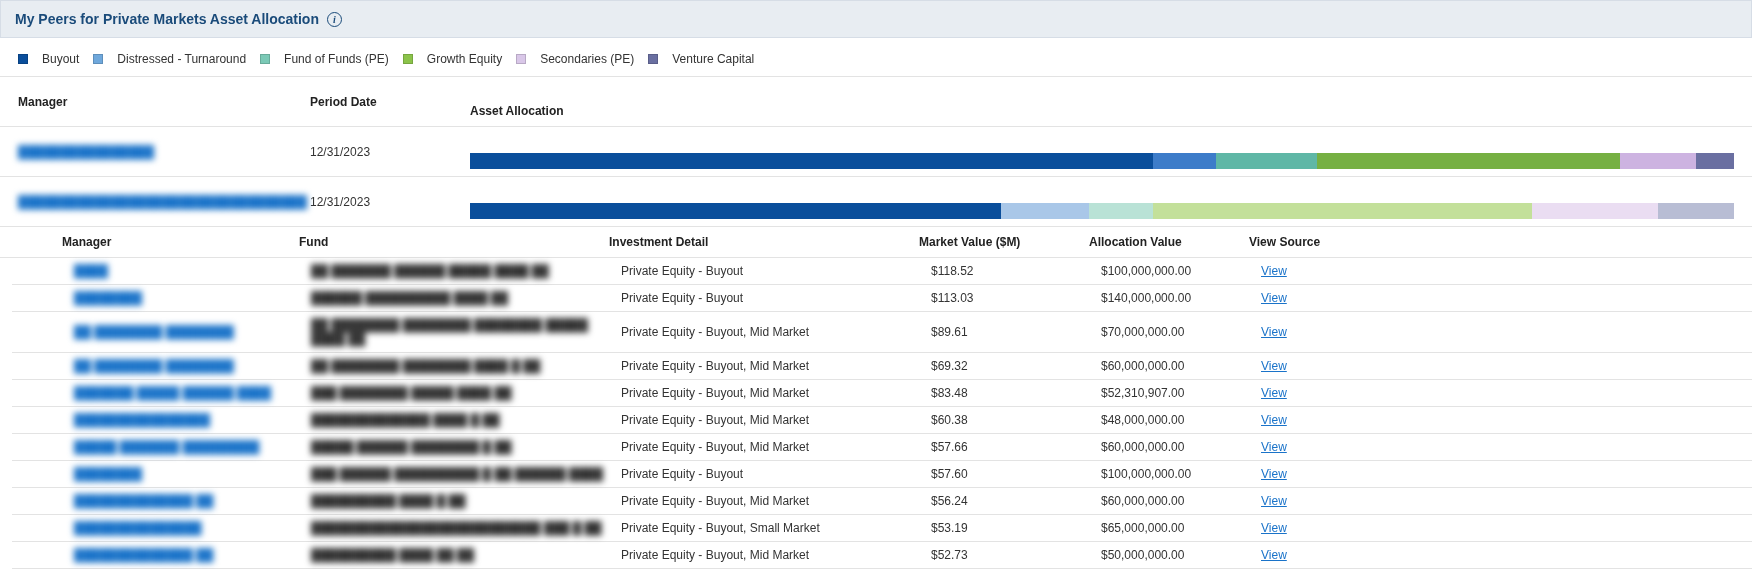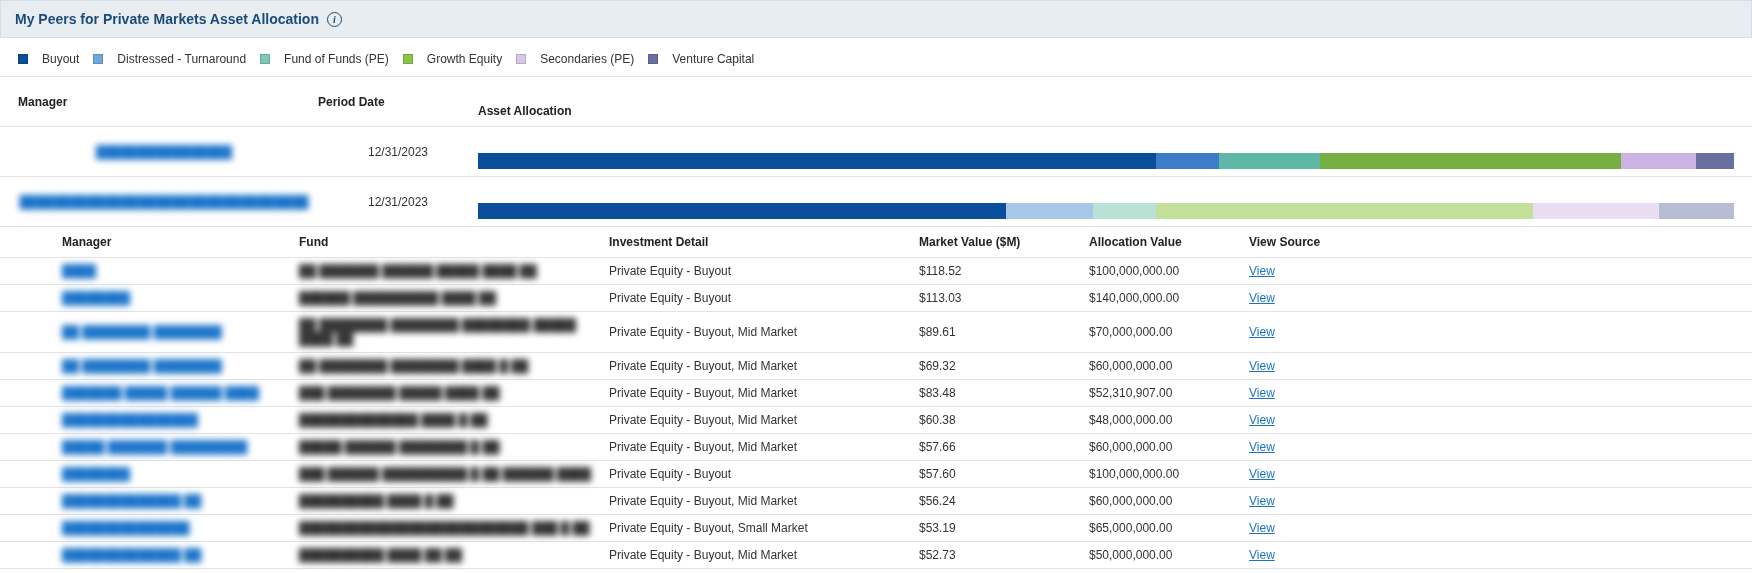--- a/index.html
+++ b/index.html
@@ -42,35 +42,35 @@
     gap: 14px;
     padding: 14px 18px 10px 18px;
     flex-wrap: wrap;
   }
   .legend-item { display: flex; align-items: center; gap: 14px; font-size: 12px; color: #333; }
   .swatch { width: 10px; height: 10px; border: 1px solid rgba(0,0,0,0.15); }
 
   .table { width: 100%; }
   .thead-row, .row { display:flex; align-items:center; border-bottom:1px solid #e3e3e3; }
   .thead-row { border-top:1px solid #e3e3e3; padding: 8px 0; font-weight:bold; color:#222; }
-  .row { padding: 7px 0; min-height:34px;text-align:center; }
+  .row { padding: 7px 0; min-height:34px; }
 
   .col-inv { width:310px; padding-left:18px; }
-  .col-date { width:160px;margin-left:8px; }
+  .col-date { width:160px; }
   .col-alloc{ flex:1; padding-right:18px;margin-top:19px; }
 
   .inv-link, .mgr-link { color:#1a73c9; font-size:12px; filter: blur(3px); user-select:none; }
   .fund-cell { color:#333; filter: blur(3px); user-select:none; }
 
   .bar { display:flex; width:100%; height:16px; }
   .seg { height:100%; }
 
   .sub-thead, .sub-row { display:flex; align-items:center; border-bottom:1px solid #e3e3e3; }
   .sub-thead { padding:8px 0; font-weight:bold; color:#222; }
-  .sub-row { padding:6px 0; min-height:27px; }
+  .sub-row { padding:6px 0; min-height:27px;margin-left:12px; }
 
   .c-mgr   { width:299px; padding-left:62px; }
   .c-fund  { width:310px; }
   .c-inv   { width:310px; }
   .c-mv    { width:170px; }
   .c-cv    { width:160px; }
   .c-view  { flex:1; }
 
   .view-link { color:#1a73c9; text-decoration:underline; cursor:pointer; }
 </style>

